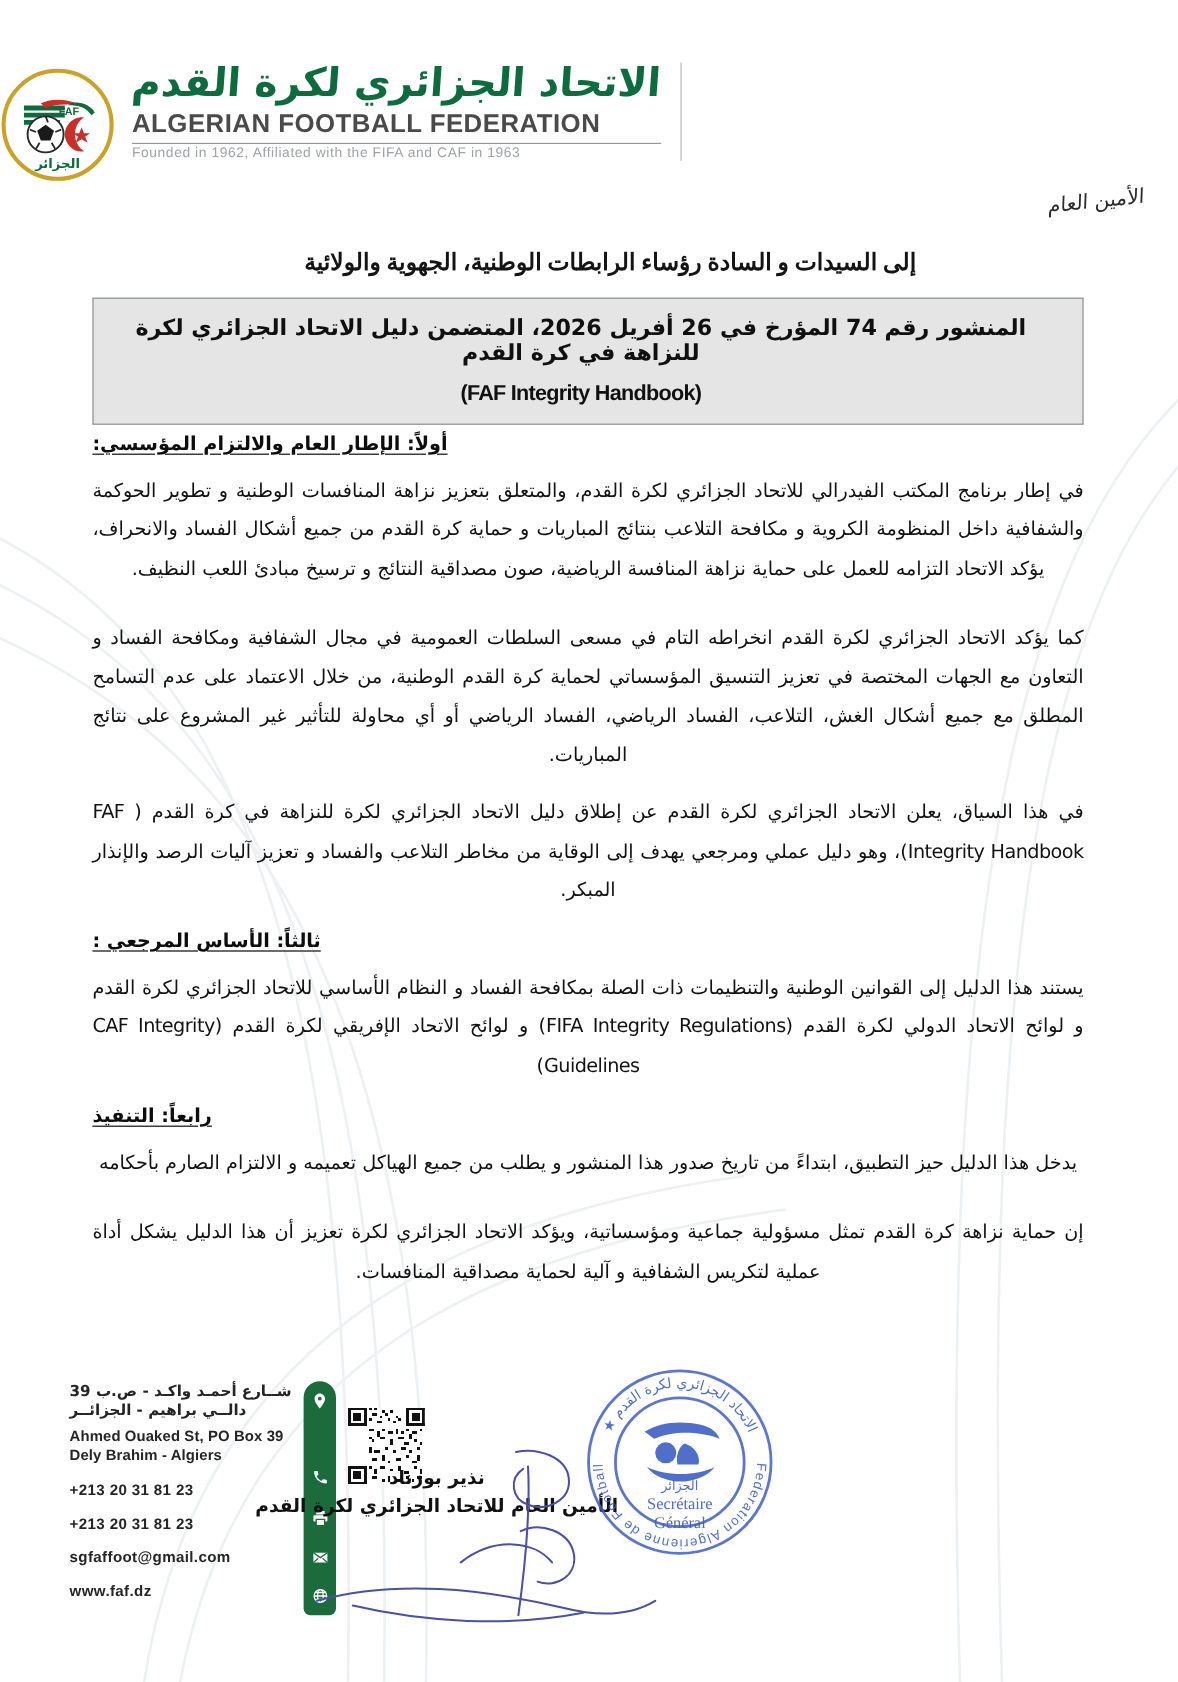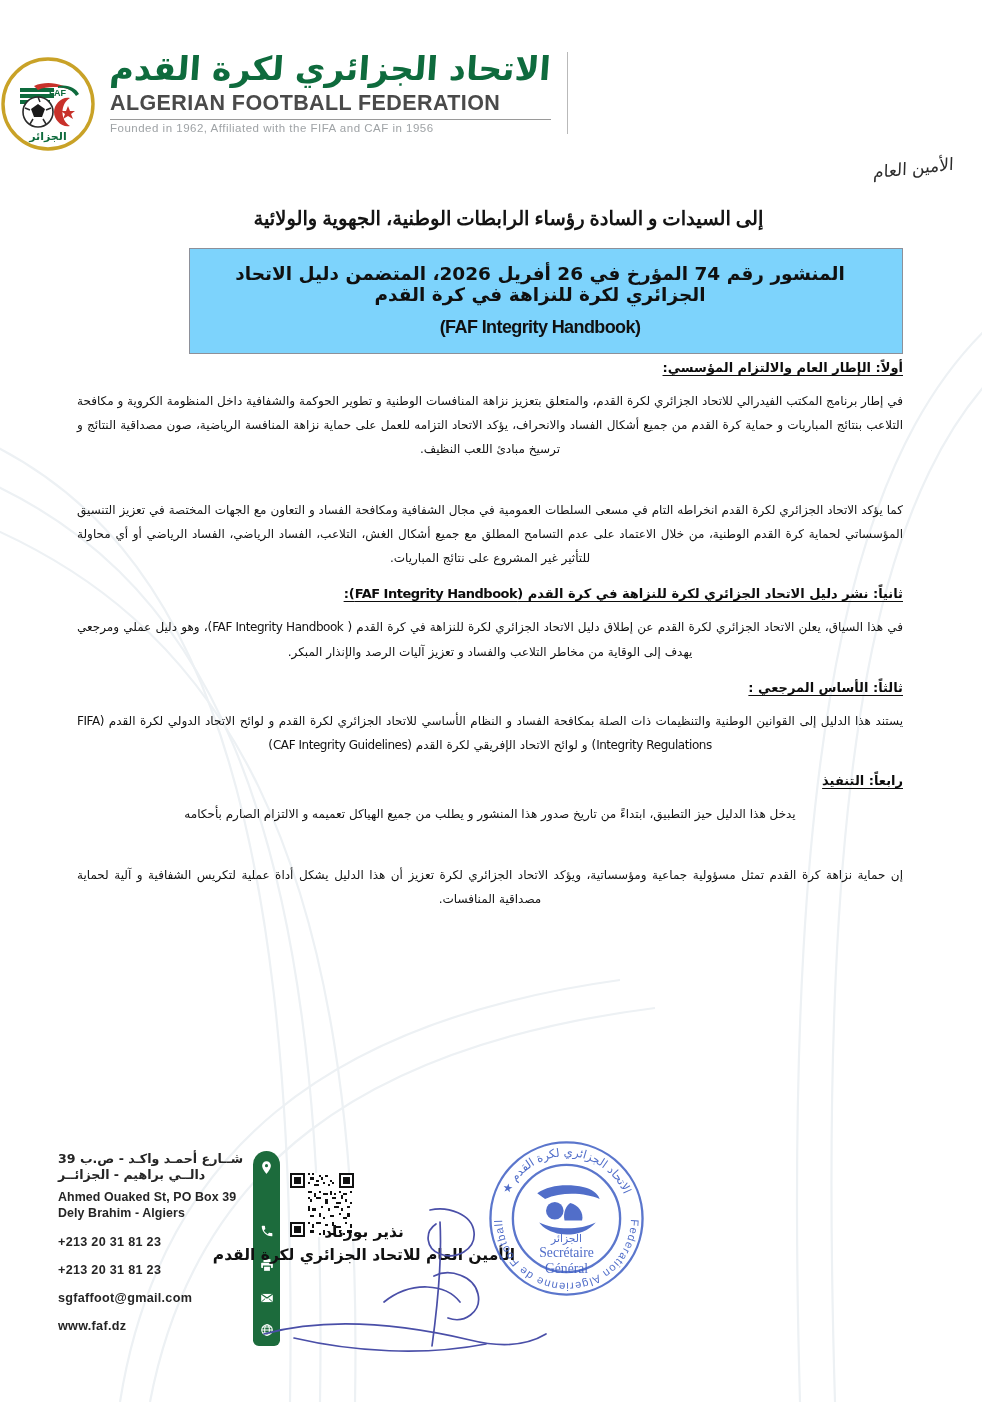--- a/index.html
+++ b/index.html
@@ -126,23 +126,23 @@
     font-weight: bold;
     color: #141414;
     letter-spacing: -0.2px;
   }
 
   
   .title-box {
     position: absolute;
     top: 248px;
     right: 79px;
-    width: 714px;
+    width: 826px;
     padding: 14px 20px 16px 8px;
-    background: #7dd3fc;
+    background: #e5e5e5;
     border: 1px solid #8d9099;
     text-align: center;
   }
 
   .title-line {
     font-family: "DejaVu Sans", sans-serif;
     font-size: 18.5px;
     font-weight: bold;
     color: #101010;
     line-height: 1.15;
@@ -160,40 +160,39 @@
   
   .content {
     position: absolute;
     top: 360px;
     right: 79px;
     width: 826px;
   }
 
   .sec-head {
     font-family: "DejaVu Sans", sans-serif;
-    font-size: 13px;
+    font-size: 16px;
     font-weight: bold;
     color: #0d0d0d;
     text-decoration: underline;
     text-underline-offset: 3px;
-    text-align: right;
+    text-align: left;
     letter-spacing: -0.5px;
     margin-bottom: 14px;
   }
 
   .para {
     font-family: "DejaVu Sans", sans-serif;
-    font-size: 12px;
+    font-size: 16px;
     color: #121212;
     line-height: 2.02;
     text-align: justify;
     text-align-last: center;
     letter-spacing: -0.45px;
     margin-bottom: 16px;
-    margin-top: 10px;
   }
 
   .gap-sm { height: 10px; }
 
   
   .footer {
     position: absolute;
     bottom: 38px;
     left: 0;
     width: 812px;
@@ -359,41 +358,40 @@
         <path d="M70,42 C60,48 60,64 70,70 C62,72 54,64 54,56 C54,48 62,40 70,42 Z" fill="#c8312a"></path>
         <polygon points="68,50 70,55 75,55 71,58 73,63 68,60 63,63 65,58 61,55 66,55" fill="#c8312a"></polygon>
         <text x="48" y="84" text-anchor="middle" font-family="DejaVu Sans, sans-serif" font-size="11" font-weight="bold" fill="#0e6b3d">الجزائر</text>
       </svg>
     </div>
 
     <div class="header-text">
       <div class="fed-arabic">الاتحاد الجزائري لكرة القدم</div>
       <div class="fed-english">ALGERIAN FOOTBALL FEDERATION</div>
       <div class="fed-rule"></div>
-      <div class="fed-founded">Founded in 1962, Affiliated with the FIFA and CAF in 1956</div>
+      <div class="fed-founded">Founded in 1962, Affiliated with the FIFA and CAF in 1963</div>
     </div>
   </div>
 
   <div class="hand-sg">الأمين العام</div>
 
   <div class="recipient">إلى السيدات و السادة رؤساء الرابطات الوطنية، الجهوية والولائية</div>
 
   <div class="title-box">
     <div class="title-line">المنشور رقم 74 المؤرخ في 26  أفريل 2026، المتضمن دليل الاتحاد الجزائري لكرة للنزاهة في كرة القدم</div>
     <div class="title-line title-line2">(FAF Integrity Handbook)</div>
   </div>
 
   <div class="content">
 
     <div class="sec-head">أولاً: الإطار العام والالتزام المؤسسي:</div>
     <div class="para">في إطار برنامج المكتب الفيدرالي للاتحاد الجزائري لكرة القدم، والمتعلق بتعزيز نزاهة المنافسات الوطنية و تطوير الحوكمة والشفافية داخل المنظومة الكروية و مكافحة التلاعب بنتائج المباريات و حماية كرة القدم من جميع أشكال الفساد والانحراف، يؤكد الاتحاد التزامه للعمل على حماية نزاهة المنافسة الرياضية، صون مصداقية النتائج و ترسيخ مبادئ اللعب النظيف.</div>
     <div class="gap-sm"></div>
     <div class="para">كما يؤكد الاتحاد الجزائري لكرة القدم انخراطه التام في مسعى السلطات العمومية في مجال الشفافية ومكافحة الفساد و التعاون مع الجهات المختصة في تعزيز التنسيق المؤسساتي لحماية كرة القدم الوطنية، من خلال الاعتماد على عدم التسامح المطلق مع جميع أشكال الغش، التلاعب، الفساد الرياضي، الفساد الرياضي أو أي محاولة للتأثير غير المشروع على نتائج المباريات.</div>
 
-    <div class="sec-head">ثانياً: نشر دليل الاتحاد الجزائري لكرة للنزاهة في كرة القدم (FAF Integrity Handbook):</div>
     <div class="para">في هذا السياق، يعلن الاتحاد الجزائري لكرة القدم عن إطلاق دليل الاتحاد الجزائري لكرة للنزاهة في كرة القدم ( FAF Integrity Handbook)، وهو دليل عملي ومرجعي يهدف إلى الوقاية من مخاطر التلاعب والفساد و تعزيز آليات الرصد والإنذار المبكر.</div>
 
     <div class="sec-head">ثالثاً: الأساس المرجعي :</div>
     <div class="para">يستند هذا الدليل إلى القوانين الوطنية والتنظيمات ذات الصلة بمكافحة الفساد و النظام الأساسي للاتحاد الجزائري لكرة القدم و لوائح الاتحاد الدولي لكرة القدم (FIFA Integrity Regulations) و لوائح الاتحاد الإفريقي لكرة القدم (CAF Integrity Guidelines)</div>
 
     <div class="sec-head">رابعاً: التنفيذ</div>
     <div class="para">يدخل هذا الدليل حيز التطبيق، ابتداءً من تاريخ صدور هذا المنشور و يطلب من جميع الهياكل تعميمه و الالتزام الصارم بأحكامه</div>
     <div class="gap-sm"></div>
     <div class="para">إن حماية نزاهة كرة القدم تمثل مسؤولية جماعية ومؤسساتية، ويؤكد الاتحاد الجزائري لكرة تعزيز أن هذا الدليل يشكل أداة عملية لتكريس الشفافية و آلية لحماية مصداقية المنافسات.</div>
 

